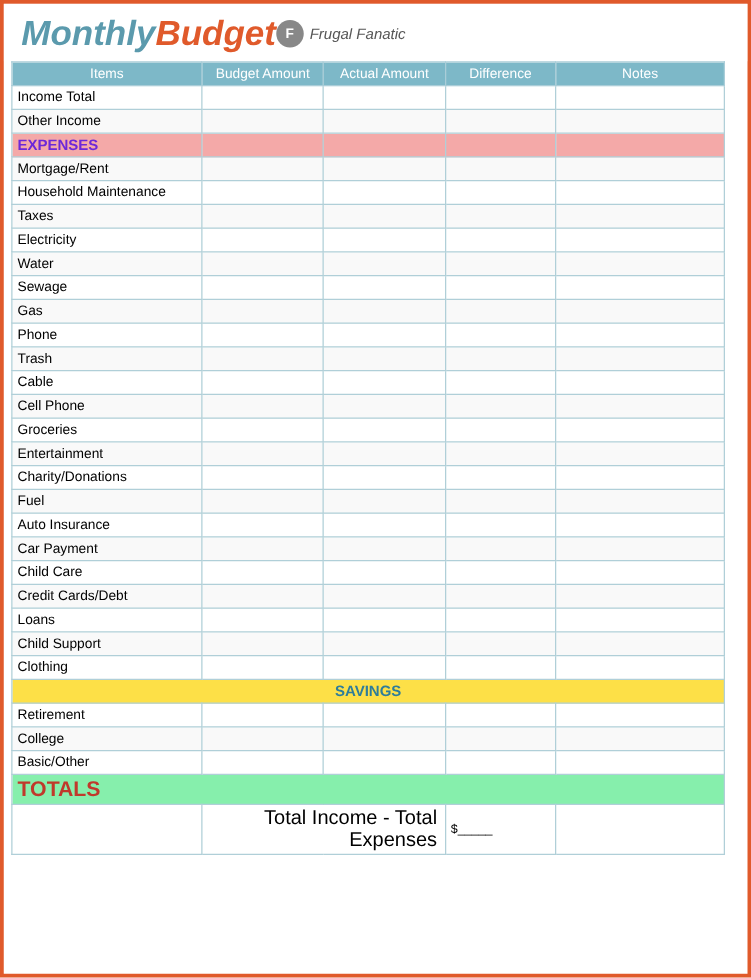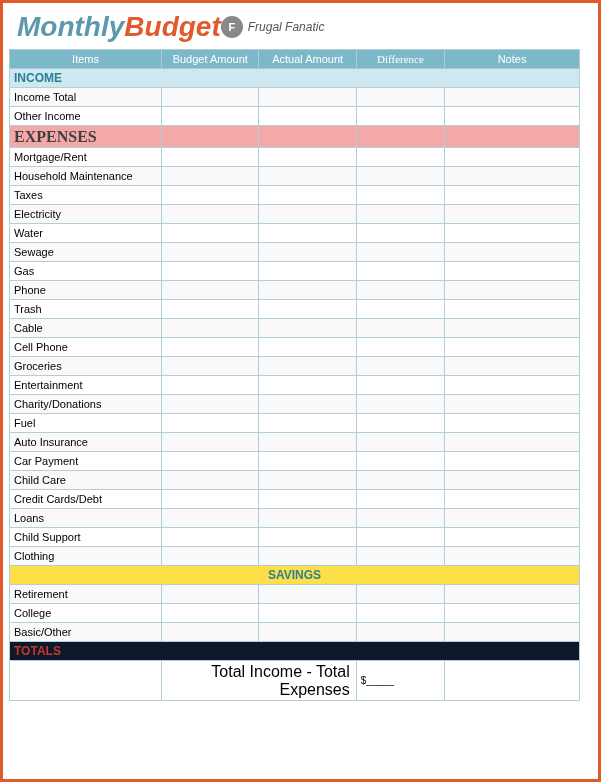--- a/index.html
+++ b/index.html
@@ -91,55 +91,53 @@
     .items-col-data {
       width: 155px;
     }
 
     .budget-col, .actual-col {
       width: 100px;
     }
 
     .diff-col {
       width: 90px;
-      font-family: Liberation Serif, serif;
     }
 
     .notes-col {
       width: 140px;
     }
 
     .section-header td {
       background: #f4a9a8;
-      color: #404040;
-      font-weight: bold;
-      font-size: 16px;
-      font-family: Liberation Serif, serif;
+      color: #6d28d9;
+      font-weight: bold;
+      font-size: 12px;
     }
 
     .section-header-income td {
       background: #cde8ef;
       color: #2e7d9a;
       font-weight: bold;
       font-size: 12px;
     }
 
     .section-header-savings td {
       background: #fde047;
       color: #2e7d9a;
       font-weight: bold;
       font-size: 12px;
       text-align: center;
     }
 
     .section-header-totals td {
-      background: #0f172a;
+      background: #86efac;
       color: #c0392b;
       font-weight: bold;
-      font-size: 12px;
+      font-size: 17px;
       margin-top: 32px;
     }
 
     .data-row td {
       background: #fff;
     }
 
     .data-row:nth-child(even) td {
       background: #f9f9f9;
     }
@@ -169,23 +167,20 @@
     <thead>
       <tr>
         <th class="items-col">Items</th>
         <th class="budget-col">Budget Amount</th>
         <th class="actual-col">Actual Amount</th>
         <th class="diff-col">Difference</th>
         <th class="notes-col">Notes</th>
       </tr>
     </thead>
     <tbody id="table-body">
-    <tr class="section-header-income">
-          <td colspan="5">INCOME</td>
-        </tr>
         <tr class="data-row">
           <td class="items-col-data">Income Total</td>
           <td></td>
           <td></td>
           <td></td>
           <td></td>
         </tr>
         <tr class="data-row">
           <td class="items-col-data">Other Income</td>
           <td></td>

